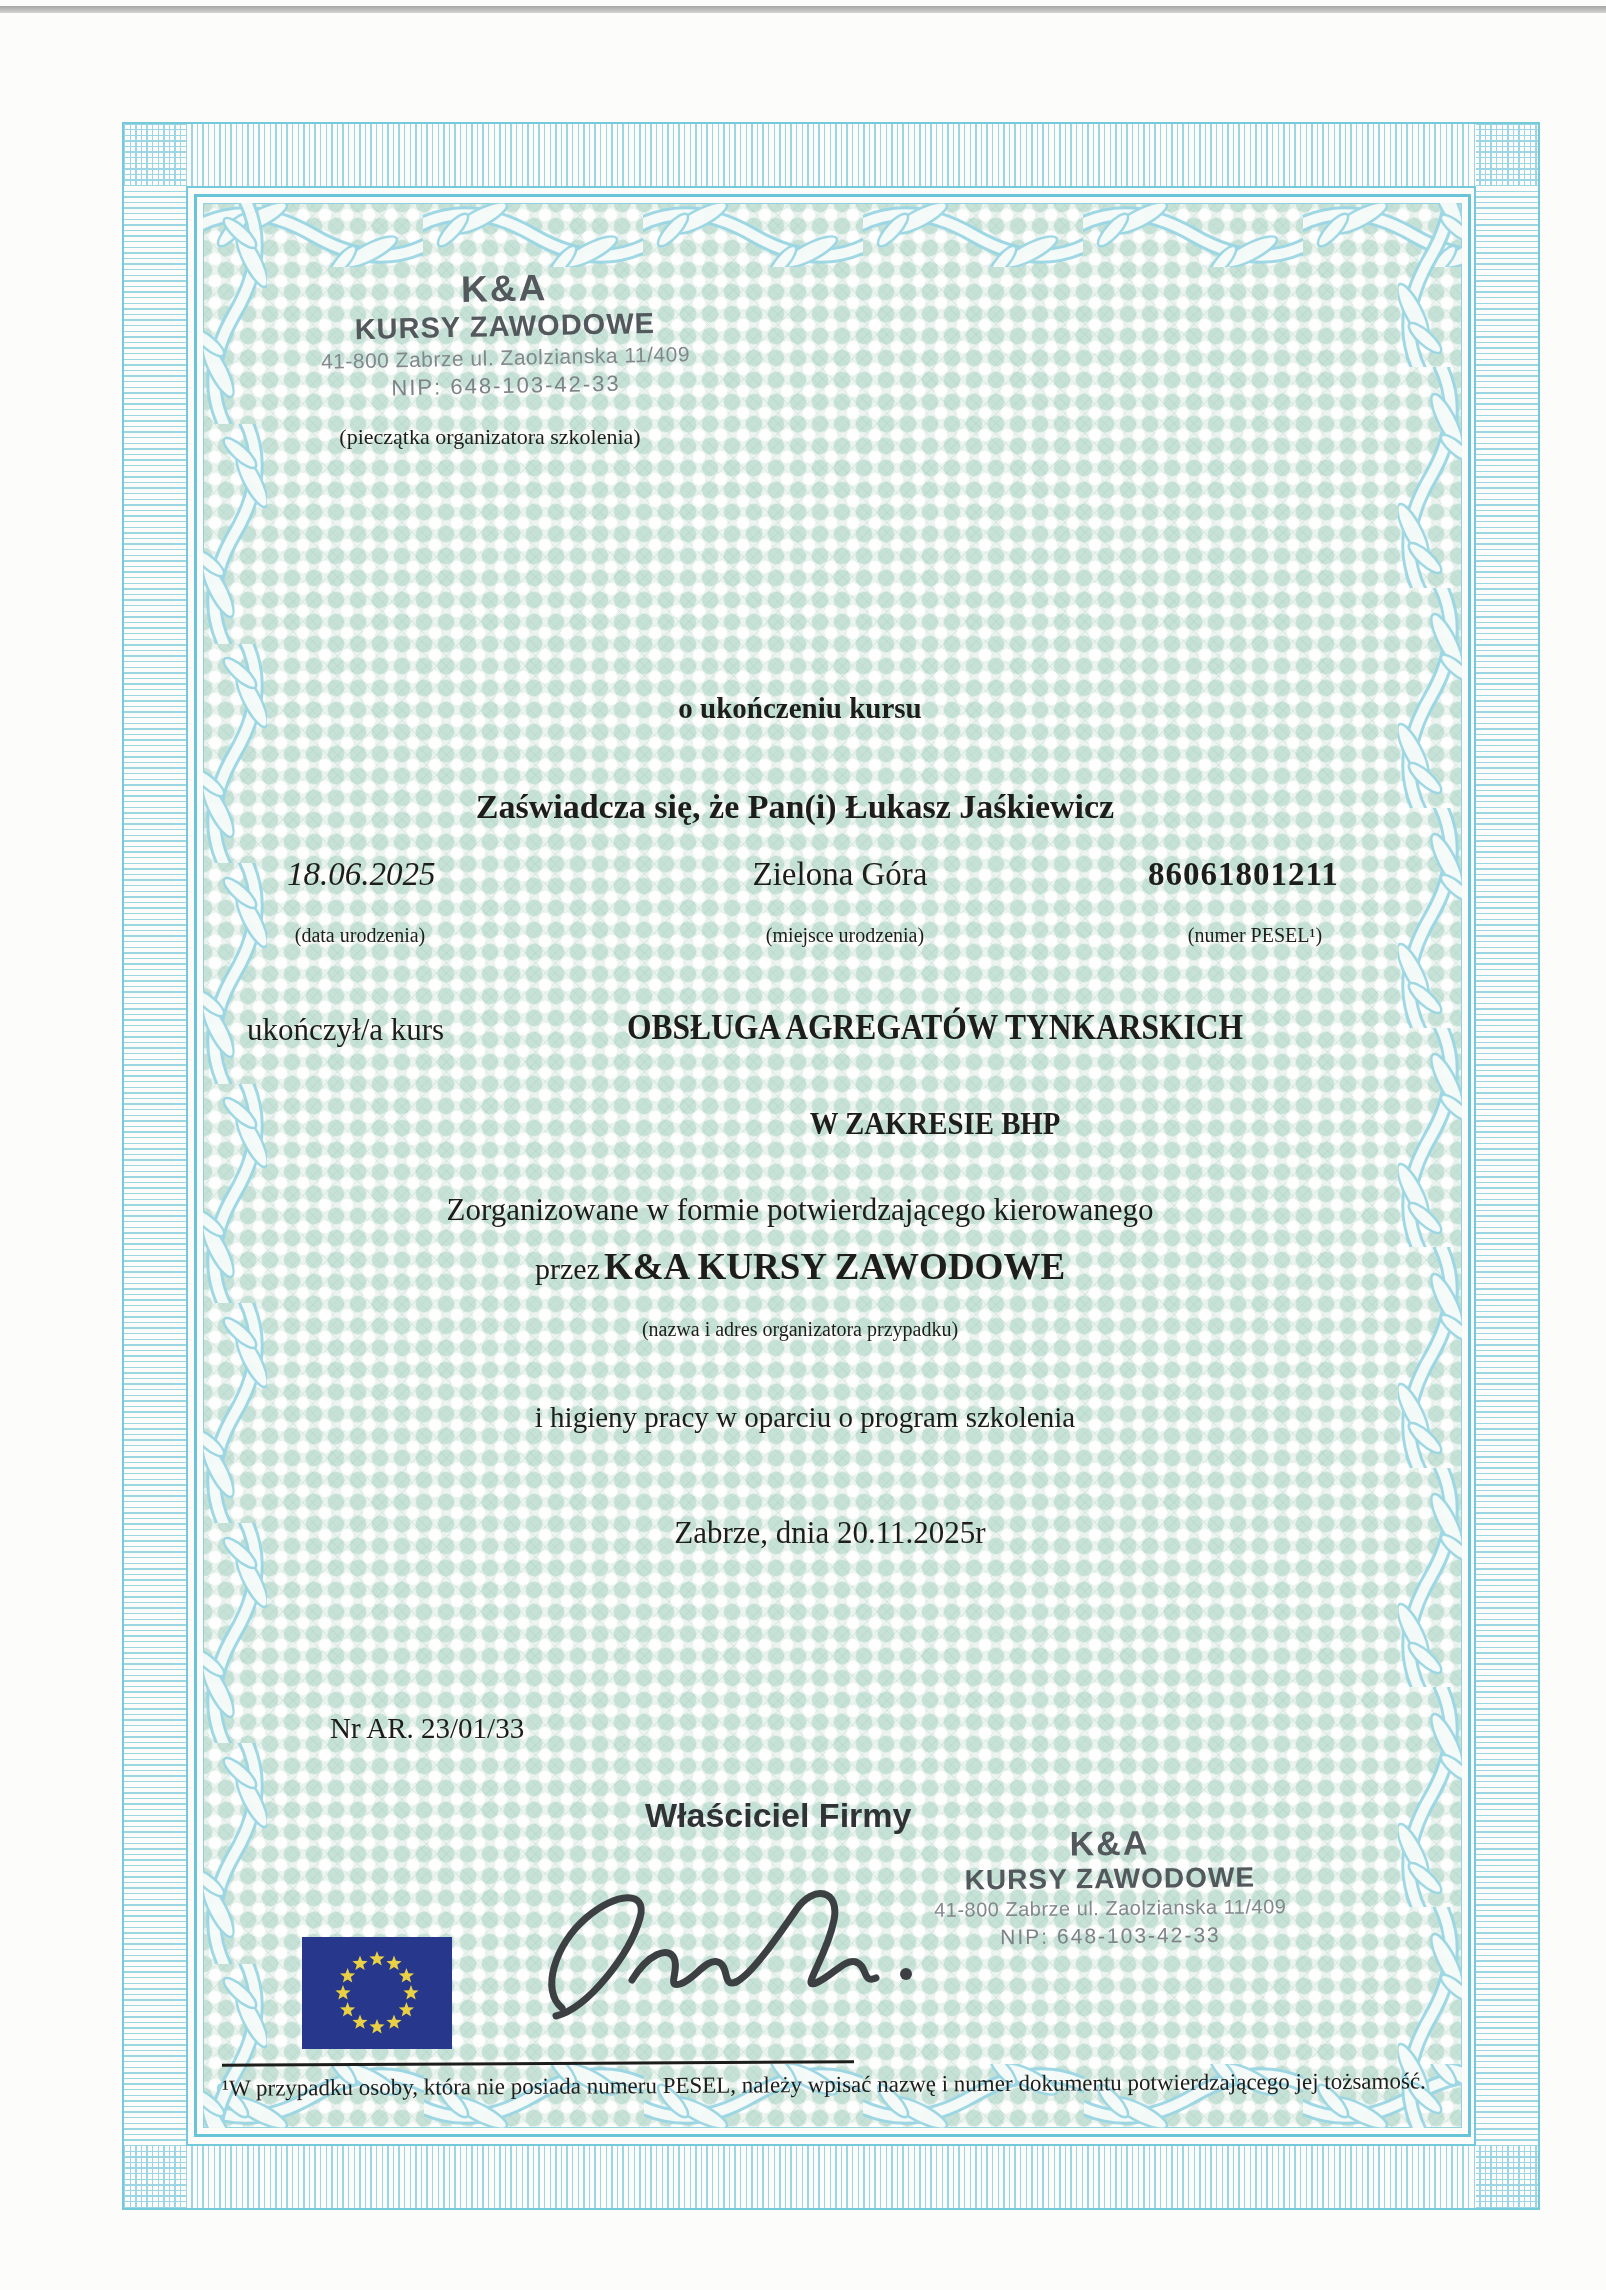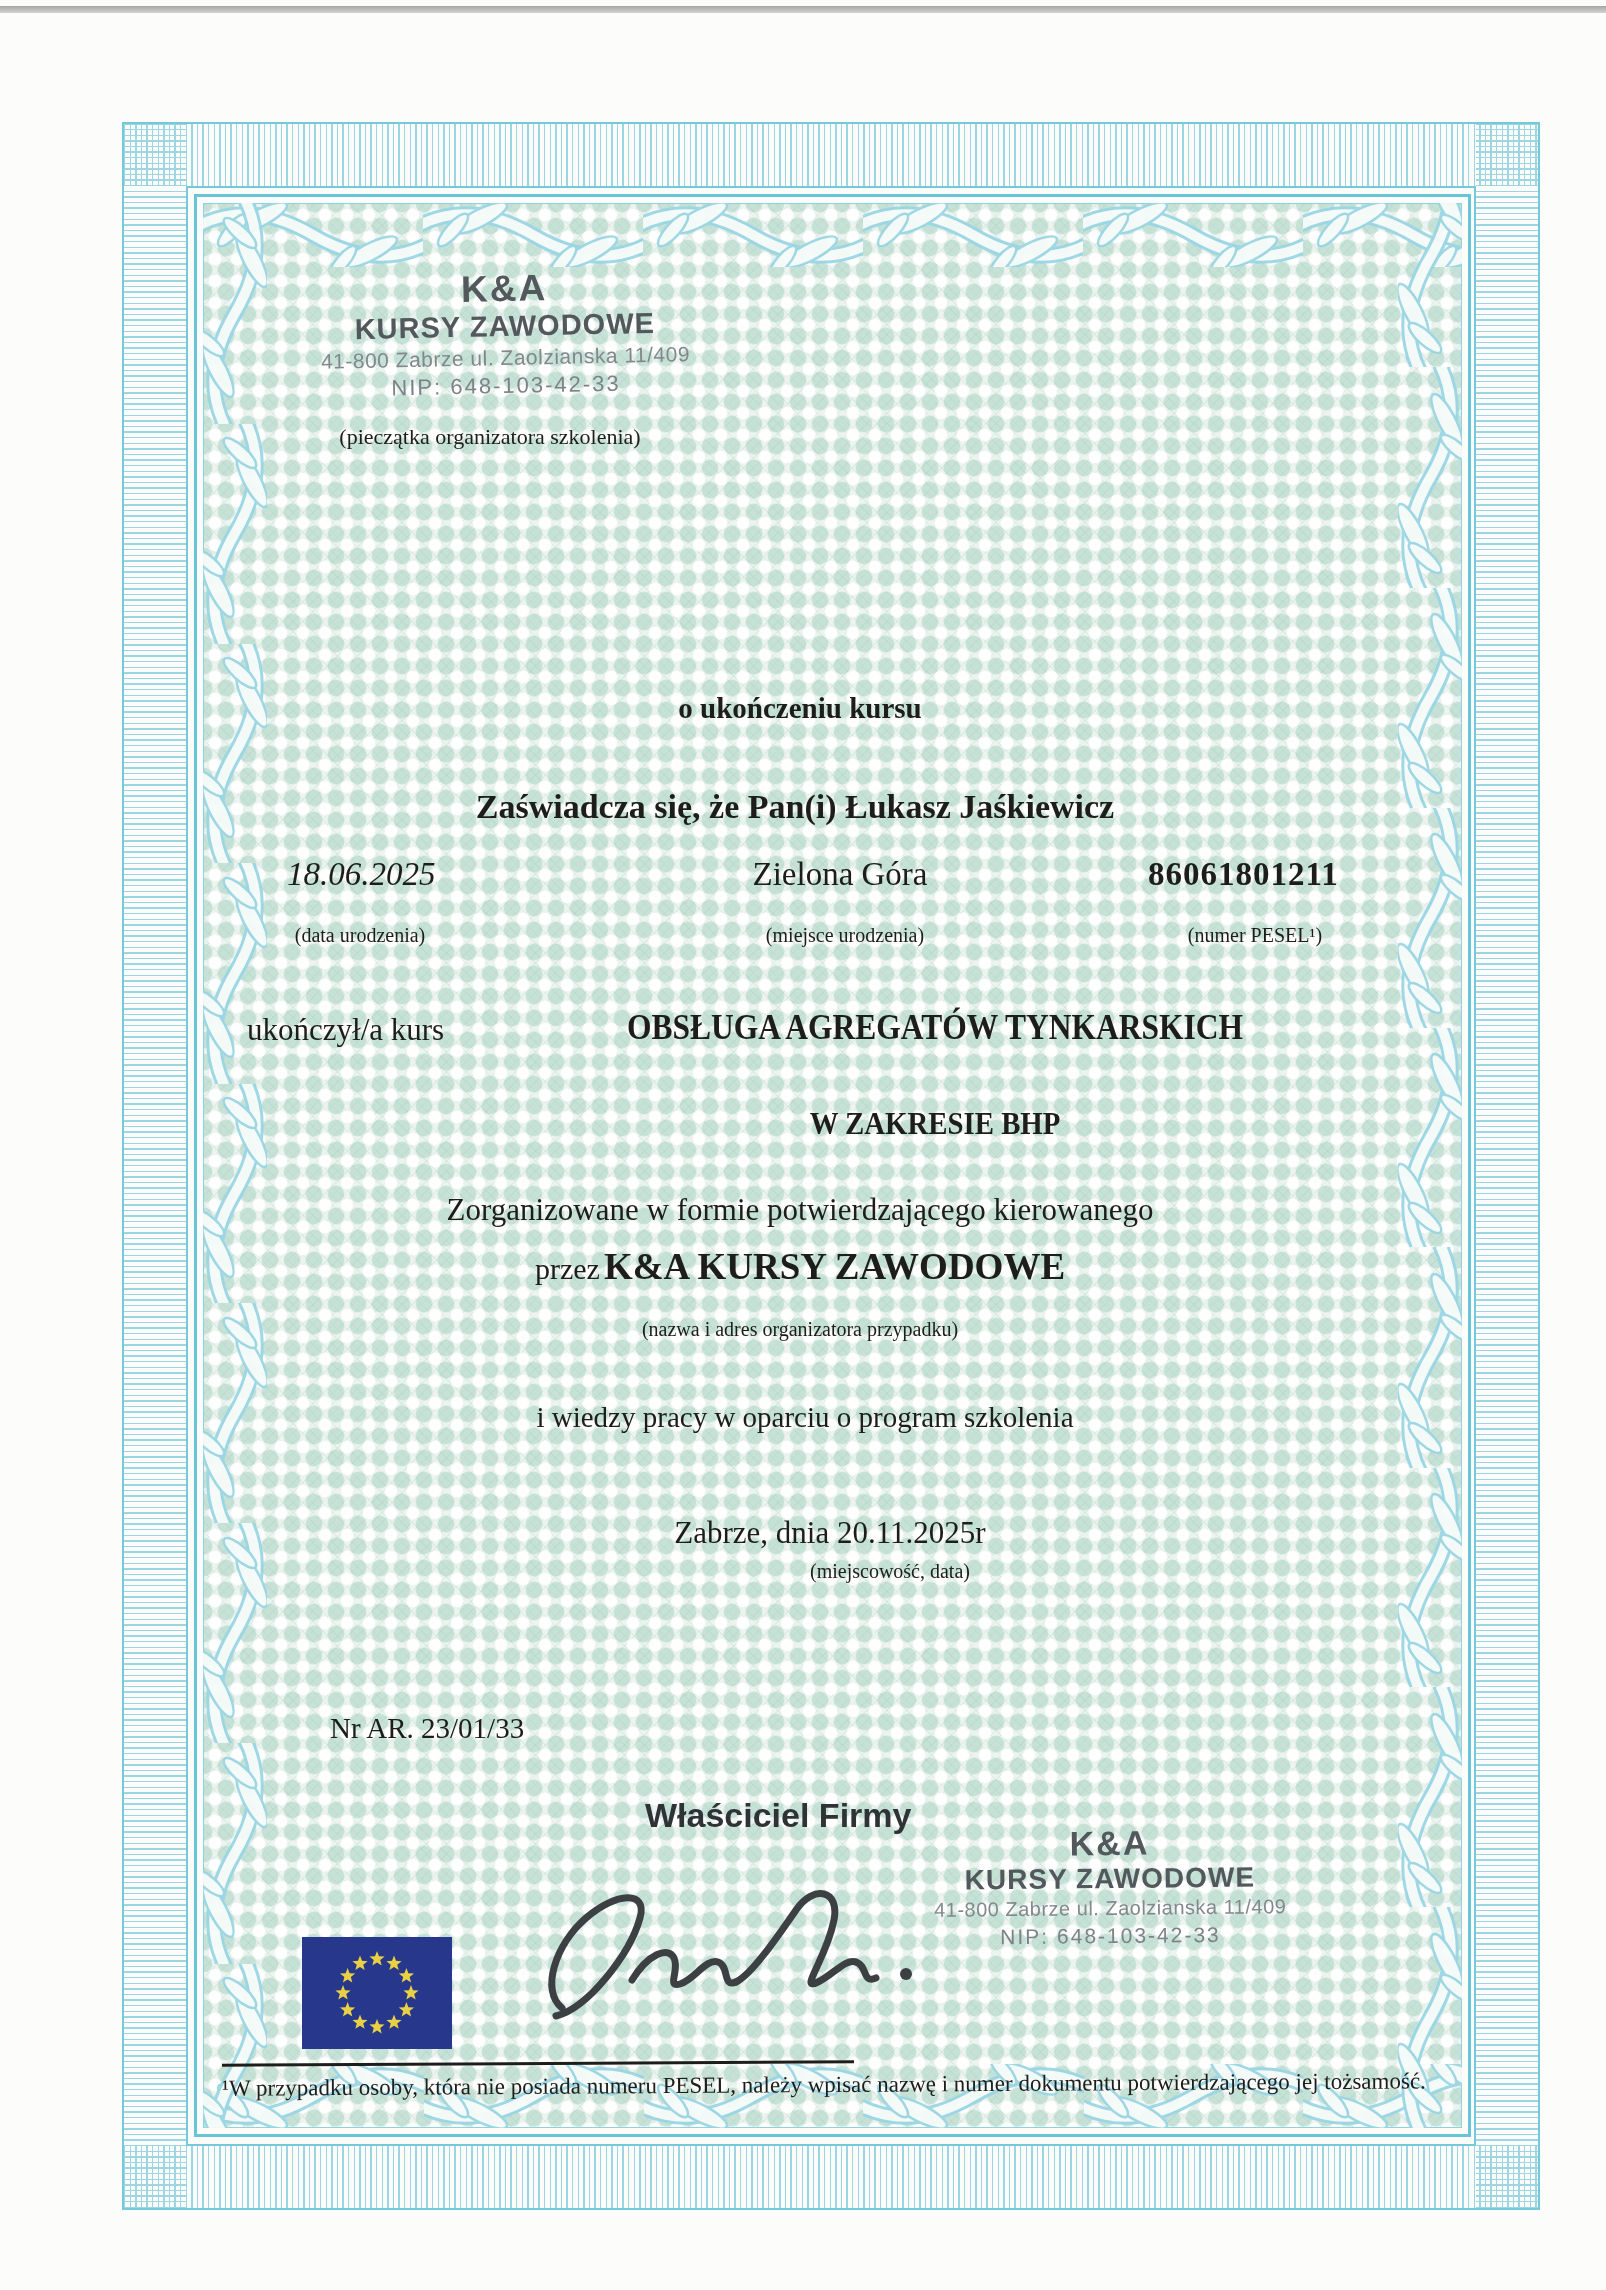--- a/index.html
+++ b/index.html
@@ -158,25 +158,24 @@
   <div class="abs ctr scope" style="left:660px;top:1105px;width:550px;">W ZAKRESIE BHP</div>
 
   <div class="abs ctr body-line" style="left:150px;top:1192px;width:1300px;">Zorganizowane w formie potwierdzającego kierowanego</div>
   <div class="abs ctr" style="left:150px;top:1245px;width:1300px;">
     <span class="org-prefix">przez</span>
     <span class="org-name">K&amp;A KURSY ZAWODOWE</span>
   </div>
   <div class="abs ctr small-cap" style="left:150px;top:1318px;width:1300px;">(nazwa i adres organizatora przypadku)</div>
 
   <div class="abs ctr purpose" style="left:105px;top:1396px;width:1400px;">
-    <div>i wiedzy pracy w oparciu o program szkolenia</div>
+    <div>i higieny pracy w oparciu o program szkolenia</div>
   </div>
 
   <div class="abs ctr body-line" style="left:180px;top:1515px;width:1300px;">Zabrze, dnia 20.11.2025r</div>
-  <div class="abs ctr small-cap" style="left:240px;top:1560px;width:1300px;">(miejscowość, data)</div>
 
   <div class="abs regno" style="left:330px;top:1712px;">Nr AR. 23/01/33</div>
   <div class="abs sans signer" style="left:645px;top:1796px;">Właściciel Firmy</div>
 
   <div class="abs ctr sans stamp" style="left:905px;top:1826px;width:410px;transform:rotate(-.6deg);">
     <div class="brand" style="font-size:34px;">K&amp;A</div>
     <div class="sname" style="font-size:28px;">KURSY ZAWODOWE</div>
     <div class="addr" style="font-size:20px;">41-800 Zabrze ul. Zaolzianska 11/409</div>
     <div class="nip" style="font-size:21px;">NIP: 648-103-42-33</div>
   </div>

